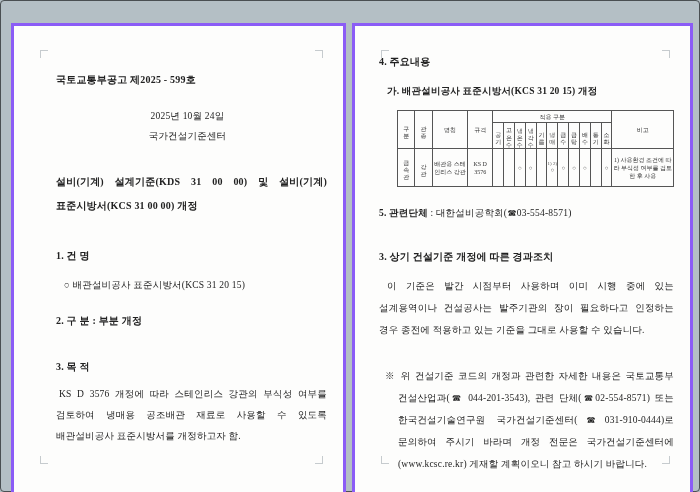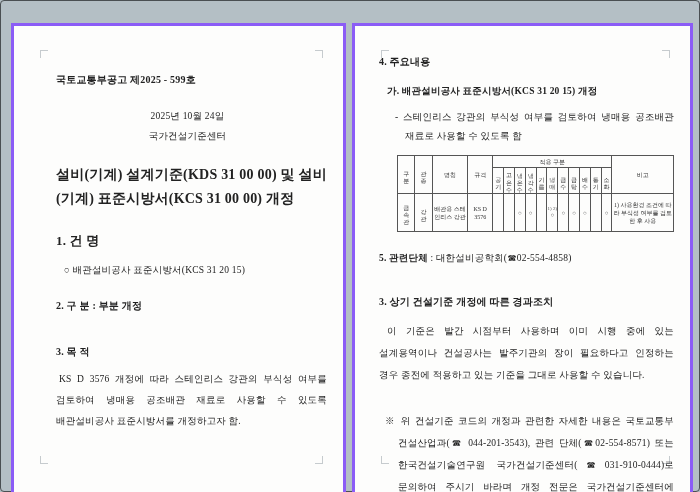--- a/index.html
+++ b/index.html
@@ -41,22 +41,22 @@
   .page-left  .content { padding:24px 16px 0 42px; }
   .page-right .content { padding:18px 16px 0 24px; }
 
   .t { font-size:9.5px; letter-spacing:0.2px; line-height:20px; word-break:keep-all; }
   .bold { font-weight:bold;margin-top:28px; }
   .justify { text-align:justify; }
 
   .notice-no { margin-top:20px; font-size:10px; }
   .intro { margin-top:22px; text-indent:7px; line-height:21px; }
   .sign-block { margin-top:16px; text-align:center; padding-right:8px; line-height:22px; }
-  .doc-title { margin-top:17px; font-size:14px; line-height:24px; }
-  .sec-h1 { margin-top:20px; font-size:13px; }
+  .doc-title { margin-top:24px; font-size:10px; line-height:24px; }
+  .sec-h1 { margin-top:28px; font-size:10px; }
   .sec-body1 { margin-top:9px; padding-left:8px; }
   .sec-h2 { margin-top:16px; font-size:10px; }
   .sec-h3 { margin-top:26px; font-size:10px; }
   .sec-body3 { margin-top:7px; text-indent:3px; line-height:21px; }
 
   .sec4-h { margin-top:8px; font-size:10px; }
   .sec4a-h { margin-top:9px; margin-left:8px; font-size:9.5px; }
   .sec4a-body { margin-top:7px; margin-left:16px; padding-left:10px; text-indent:-10px; line-height:19px; }
 
   table.apply {
@@ -110,21 +110,20 @@
   </div>
 
   <div class="page page-right">
     <div class="cmark tl"></div>
     <div class="cmark tr"></div>
     <div class="cmark bl"></div>
     <div class="cmark br"></div>
     <div class="content">
       <div class="t bold sec4-h">4. 주요내용</div>
       <div class="t bold sec4a-h">가. 배관설비공사 표준시방서(KCS 31 20 15) 개정</div>
-      <div class="t justify sec4a-body">- 스테인리스 강관의 부식성 여부를 검토하여 냉매용 공조배관 재료로 사용할 수 있도록 함</div>
 
       <table class="apply">
         <colgroup>
           <col style="width:18px">
             <col style="width:18px">
             <col style="width:38px">
             <col style="width:26px">
           <col style="width:11px">
             <col style="width:11px">
             <col style="width:11px">
@@ -178,21 +177,21 @@
           <td class="circle">○</td>
           <td class="circle">○</td>
           <td class="circle"></td>
           <td class="circle">○</td>
           <td class="remark-cell">1) 사용환경 조건에 따라 부식성 여부를 검토한 후 사용</td>
         </tr>
       </tbody>
         </table>
 
       <div class="t sec5">
-        <span class="bold">5. 관련단체</span><span> : 대한설비공학회(☎02-554-4858)</span>
+        <span class="bold">5. 관련단체</span><span> : 대한설비공학회(☎03-554-8571)</span>
       </div>
       <div class="t bold sec6-h">3. 상기 건설기준 개정에 따른 경과조치</div>
       <div class="t justify sec6-body">이 기준은 발간 시점부터 사용하며 이미 시행 중에 있는 설계용역이나 건설공사는 발주기관의 장이 필요하다고 인정하는 경우 종전에 적용하고 있는 기준을 그대로 사용할 수 있습니다.</div>
       <div class="t justify note">※ 위 건설기준 코드의 개정과 관련한 자세한 내용은 국토교통부 건설산업과(☎ 044-201-3543), 관련 단체(☎02-554-8571) 또는 한국건설기술연구원 국가건설기준센터(☎031-910-0444)로 문의하여 주시기 바라며 개정 전문은 국가건설기준센터에 (www.kcsc.re.kr) 게재할 계획이오니 참고 하시기 바랍니다.</div>
     </div>
   </div>
 
 </div>
 
 </body></html>

